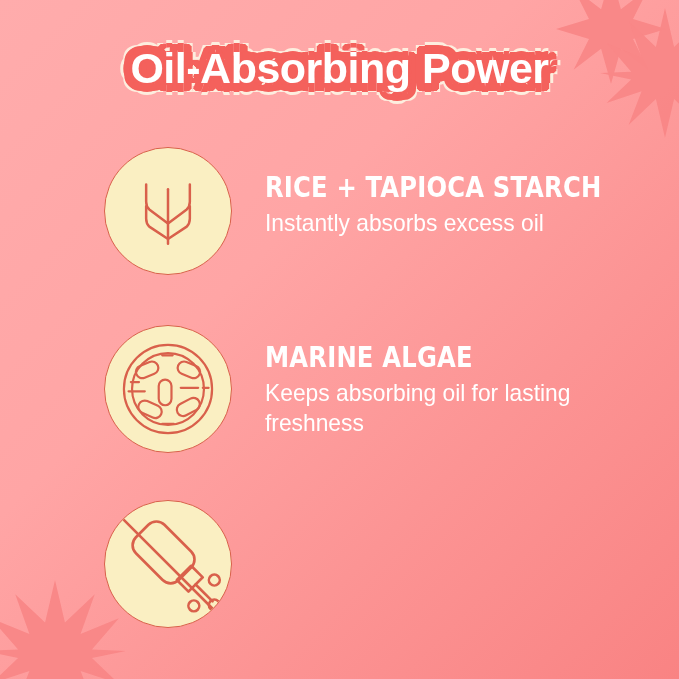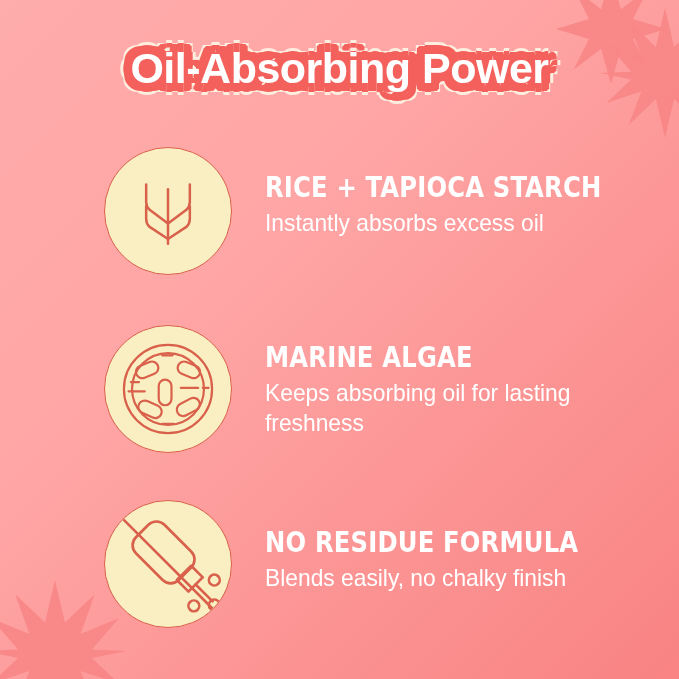--- a/index.html
+++ b/index.html
@@ -185,19 +185,15 @@
           <rect x="17" y="30" width="48" height="32" rx="9"></rect>
           <rect x="64" y="38" width="13" height="16"></rect>
           <line x1="77" y1="46" x2="96" y2="46"></line>
           <circle cx="85" cy="33" r="4.3"></circle>
           <circle cx="88" cy="59" r="4.3"></circle>
           <circle cx="99" cy="47" r="4.3"></circle>
         </g>
         <line x1="8" y1="8" x2="95" y2="95"></line>
       </svg>
     </div>
-    <div class="feature-text">
-      <div class="feature-heading">NO RESIDUE FORMULA</div>
-      <div class="feature-desc">Blends easily, no chalky finish</div>
-    </div>
   </div>
 
 </div>
 
 </body></html>

